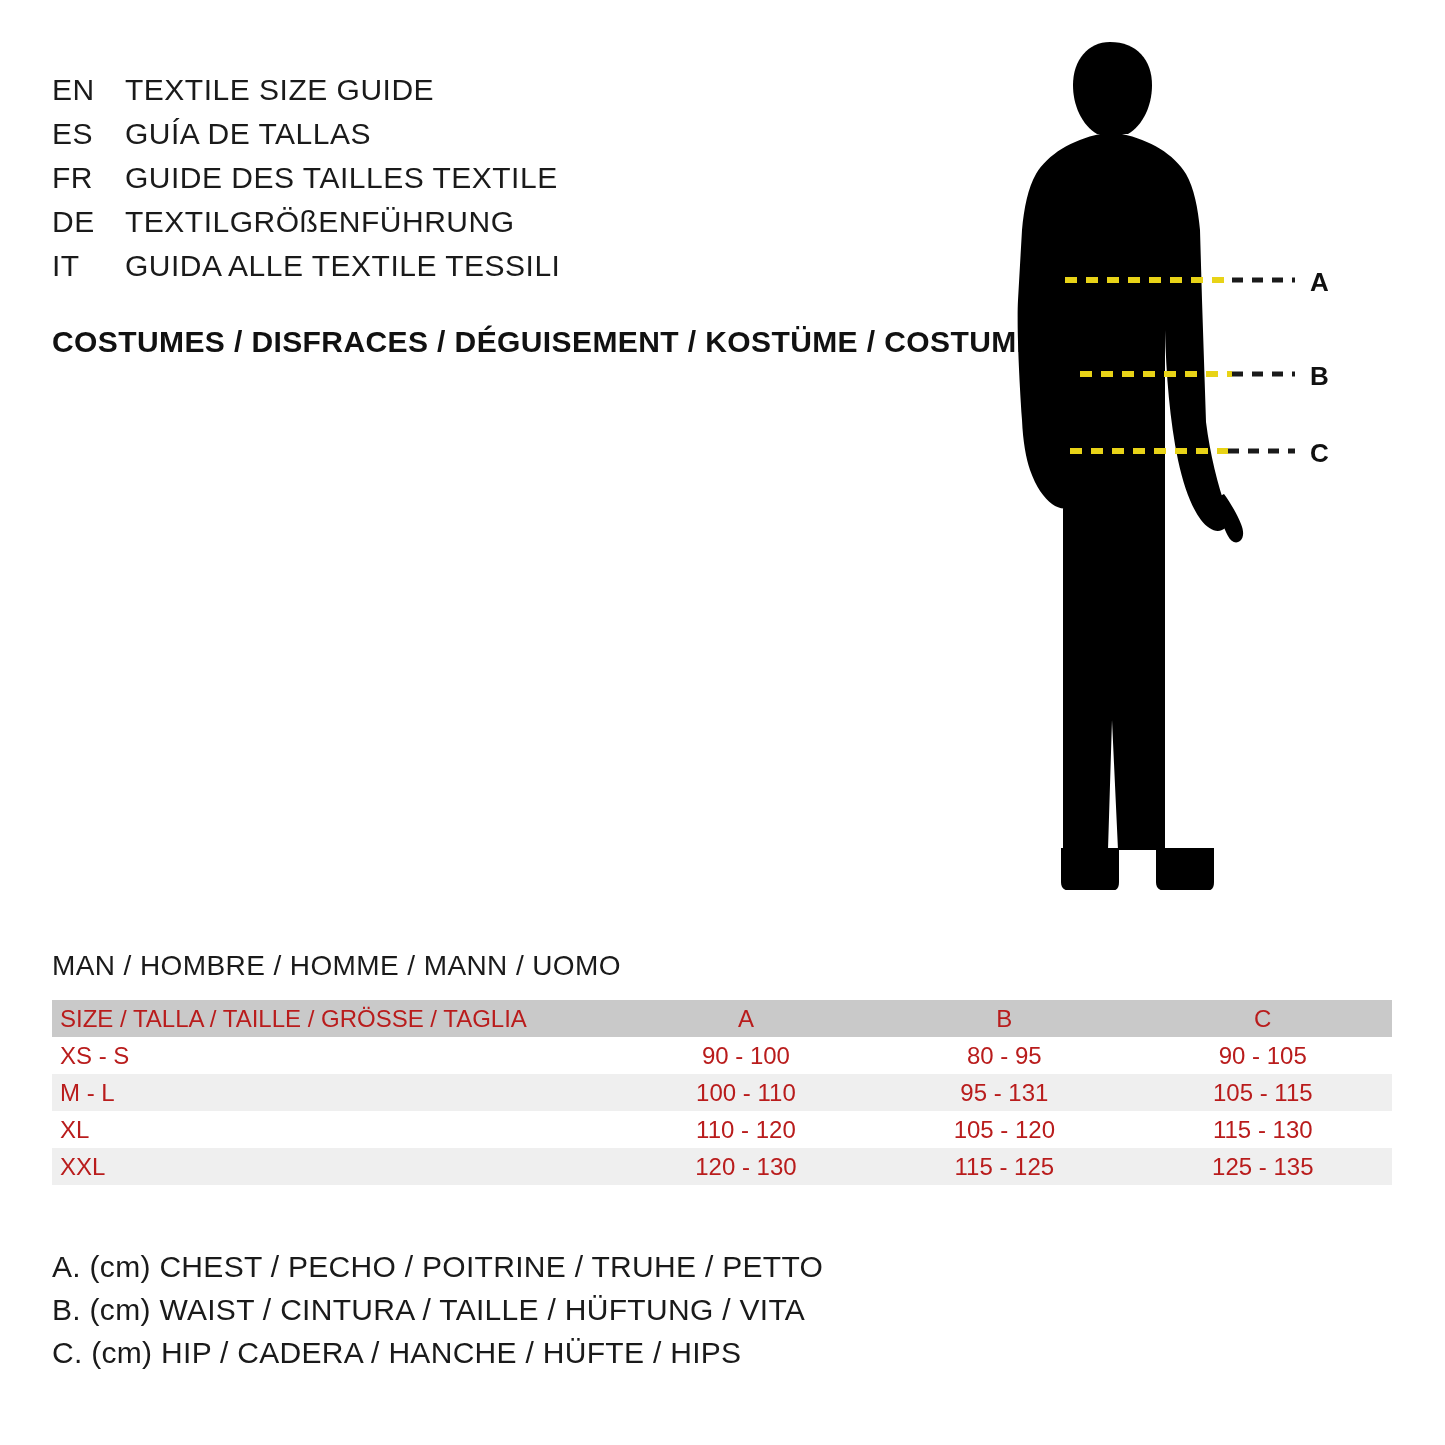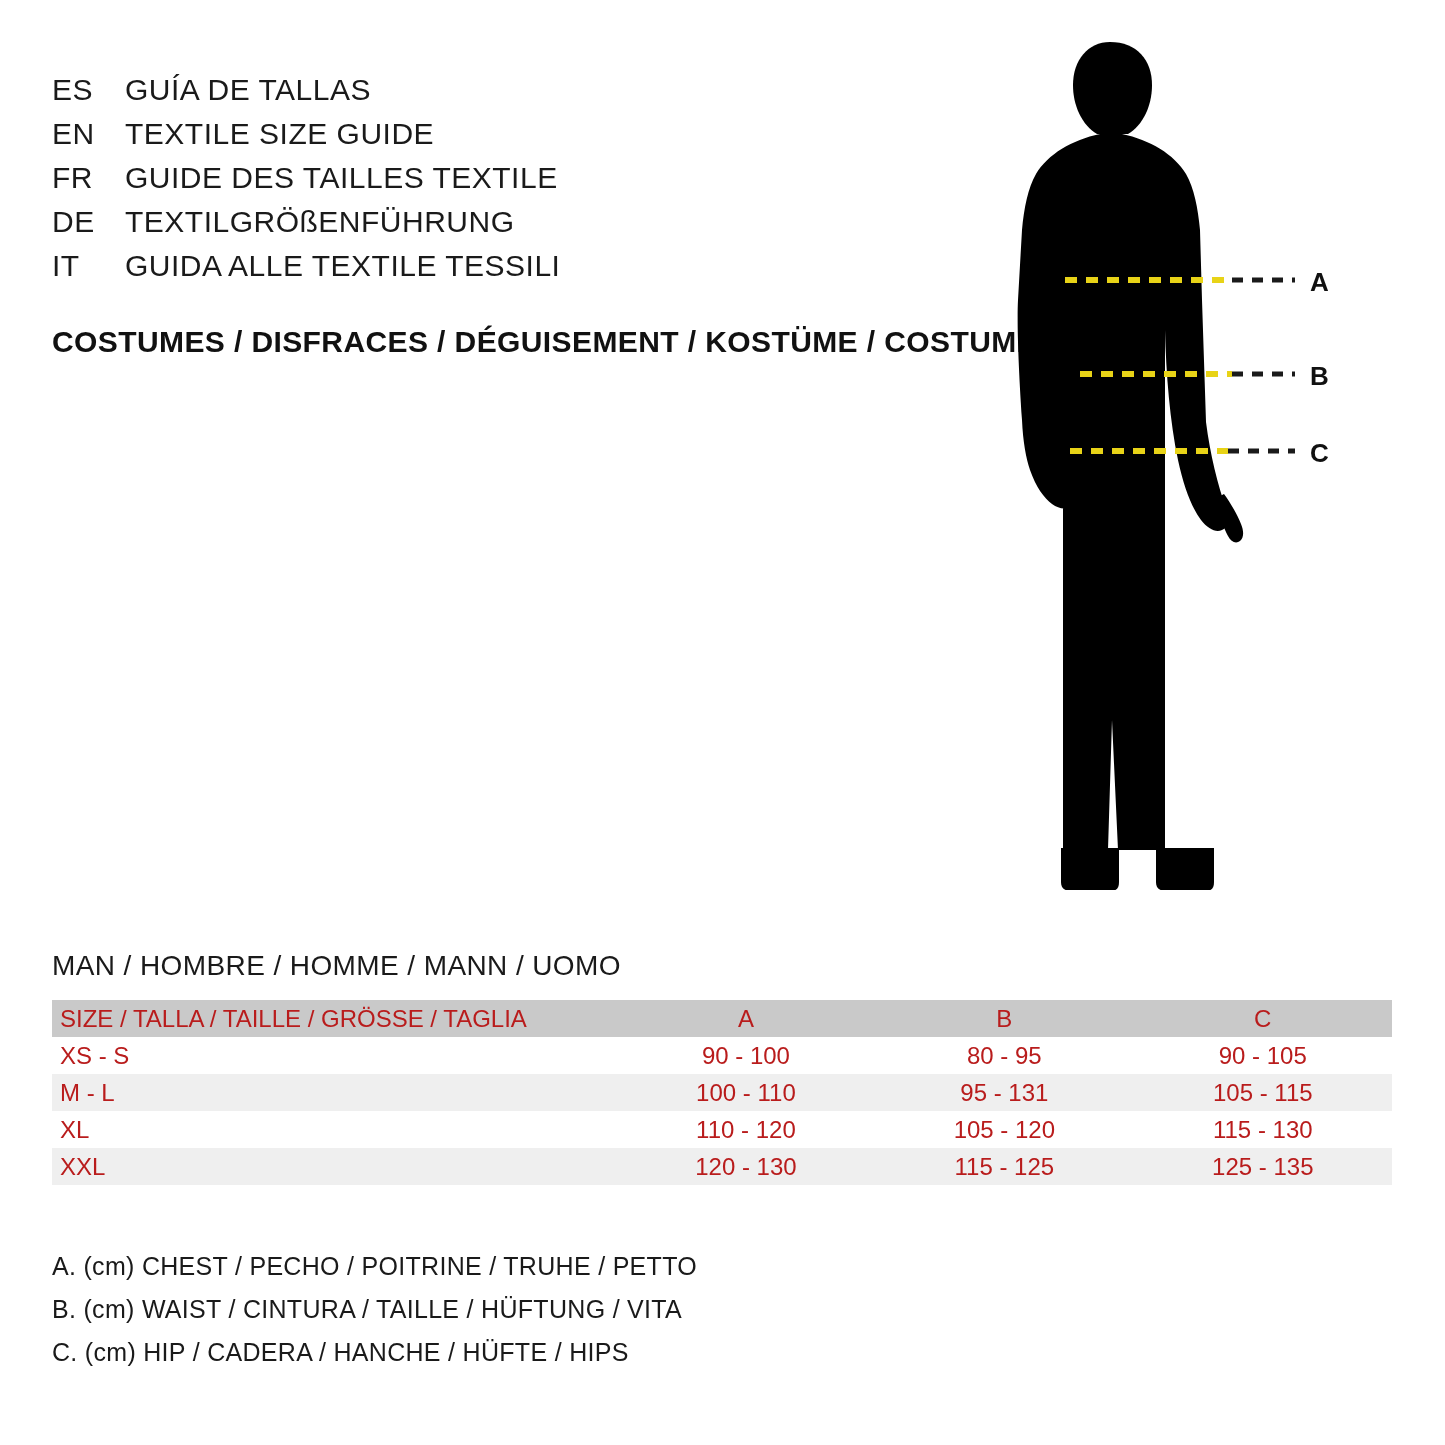--- a/index.html
+++ b/index.html
@@ -104,38 +104,38 @@
   }
   table.size-table tbody tr.odd { background: #ffffff; }
   table.size-table tbody tr.even { background: #efefef; }
   table.size-table td.col { width: 260px; }
 
   
   .legend {
     position: absolute;
     left: 52px;
     top: 1245px;
-    font-size: 25px;
+    font-size: 30px;
     line-height: 43px;
     letter-spacing: 0.3px;
     color: #1a1a1a;
   }
   .legend div { white-space: nowrap; }
 </style>
 </head>
 <body>
 
 <div class="lang-block">
   <div class="lang-row">
+    <span class="lang-code">EN</span>
+    <span class="lang-text">TEXTILE SIZE GUIDE</span>
+  </div>
+  <div class="lang-row">
     <span class="lang-code">ES</span>
     <span class="lang-text">GUÍA DE TALLAS</span>
-  </div>
-  <div class="lang-row">
-    <span class="lang-code">EN</span>
-    <span class="lang-text">TEXTILE SIZE GUIDE</span>
   </div>
   <div class="lang-row">
     <span class="lang-code">FR</span>
     <span class="lang-text">GUIDE DES TAILLES TEXTILE</span>
   </div>
   <div class="lang-row">
     <span class="lang-code">DE</span>
     <span class="lang-text">TEXTILGRÖßENFÜHRUNG</span>
   </div>
   <div class="lang-row">

